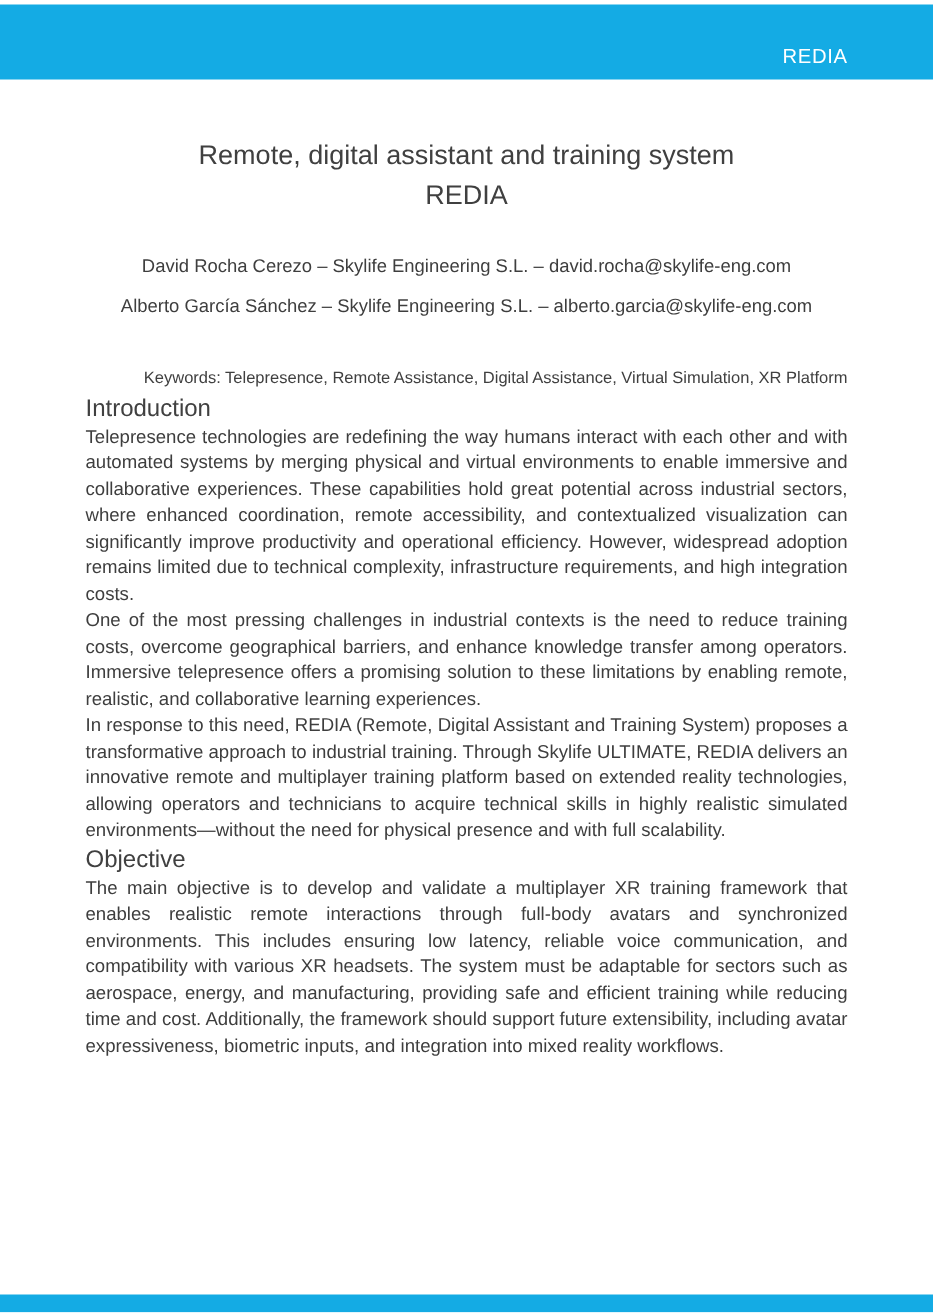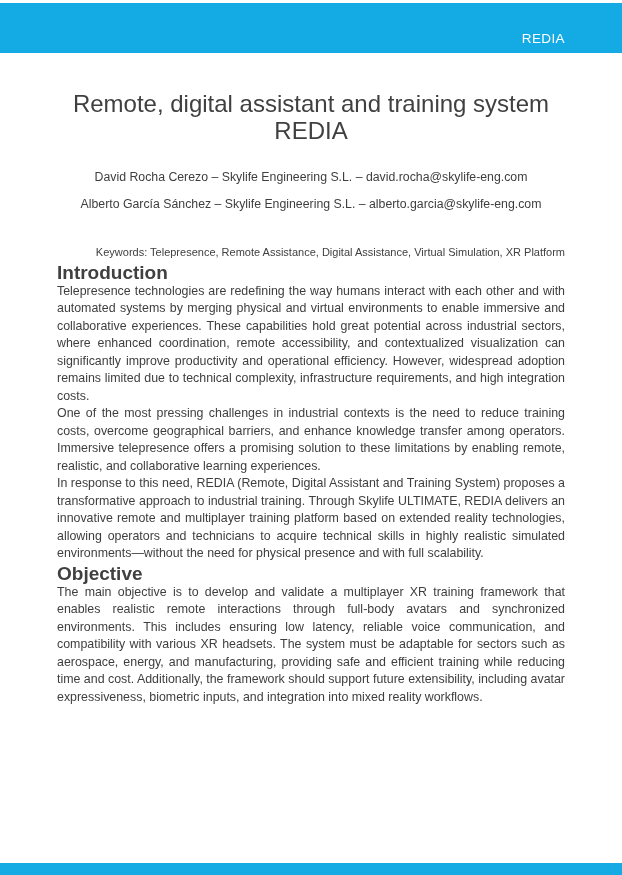--- a/index.html
+++ b/index.html
@@ -34,21 +34,21 @@
     background: #14abe4;
   }
   .content {
     position: absolute;
     top: 0;
     left: 57px;
     width: 508px;
   }
   .title {
     margin: 90px 0 0 0;
-    font-size: 24px;
+    font-size: 18px;
     line-height: 27px;
     font-weight: 400;
     color: #404040;
     text-align: center;
   }
   .authors {
     margin-top: 20px;
     text-align: center;
     font-size: 12.3px;
     line-height: 27px;
@@ -57,23 +57,23 @@
   }
   .keywords {
     margin: 26px 0 0 0;
     font-size: 11px;
     line-height: 17.5px;
     color: #404040;
     white-space: nowrap;
     text-align: right;
   }
   h2.section-heading {
-    font-size: 19px;
+    font-size: 16px;
     line-height: 21px;
-    font-weight: 700;
+    font-weight: 400;
     color: #404040;
     margin: 0;
   }
   .h-intro { margin-top: 33px; }
   .h-obj   { margin-top: 5px; }
   p.body-par {
     font-size: 12.4px;
     line-height: 17.5px;
     color: #3e3e3e;
     text-align: justify;

